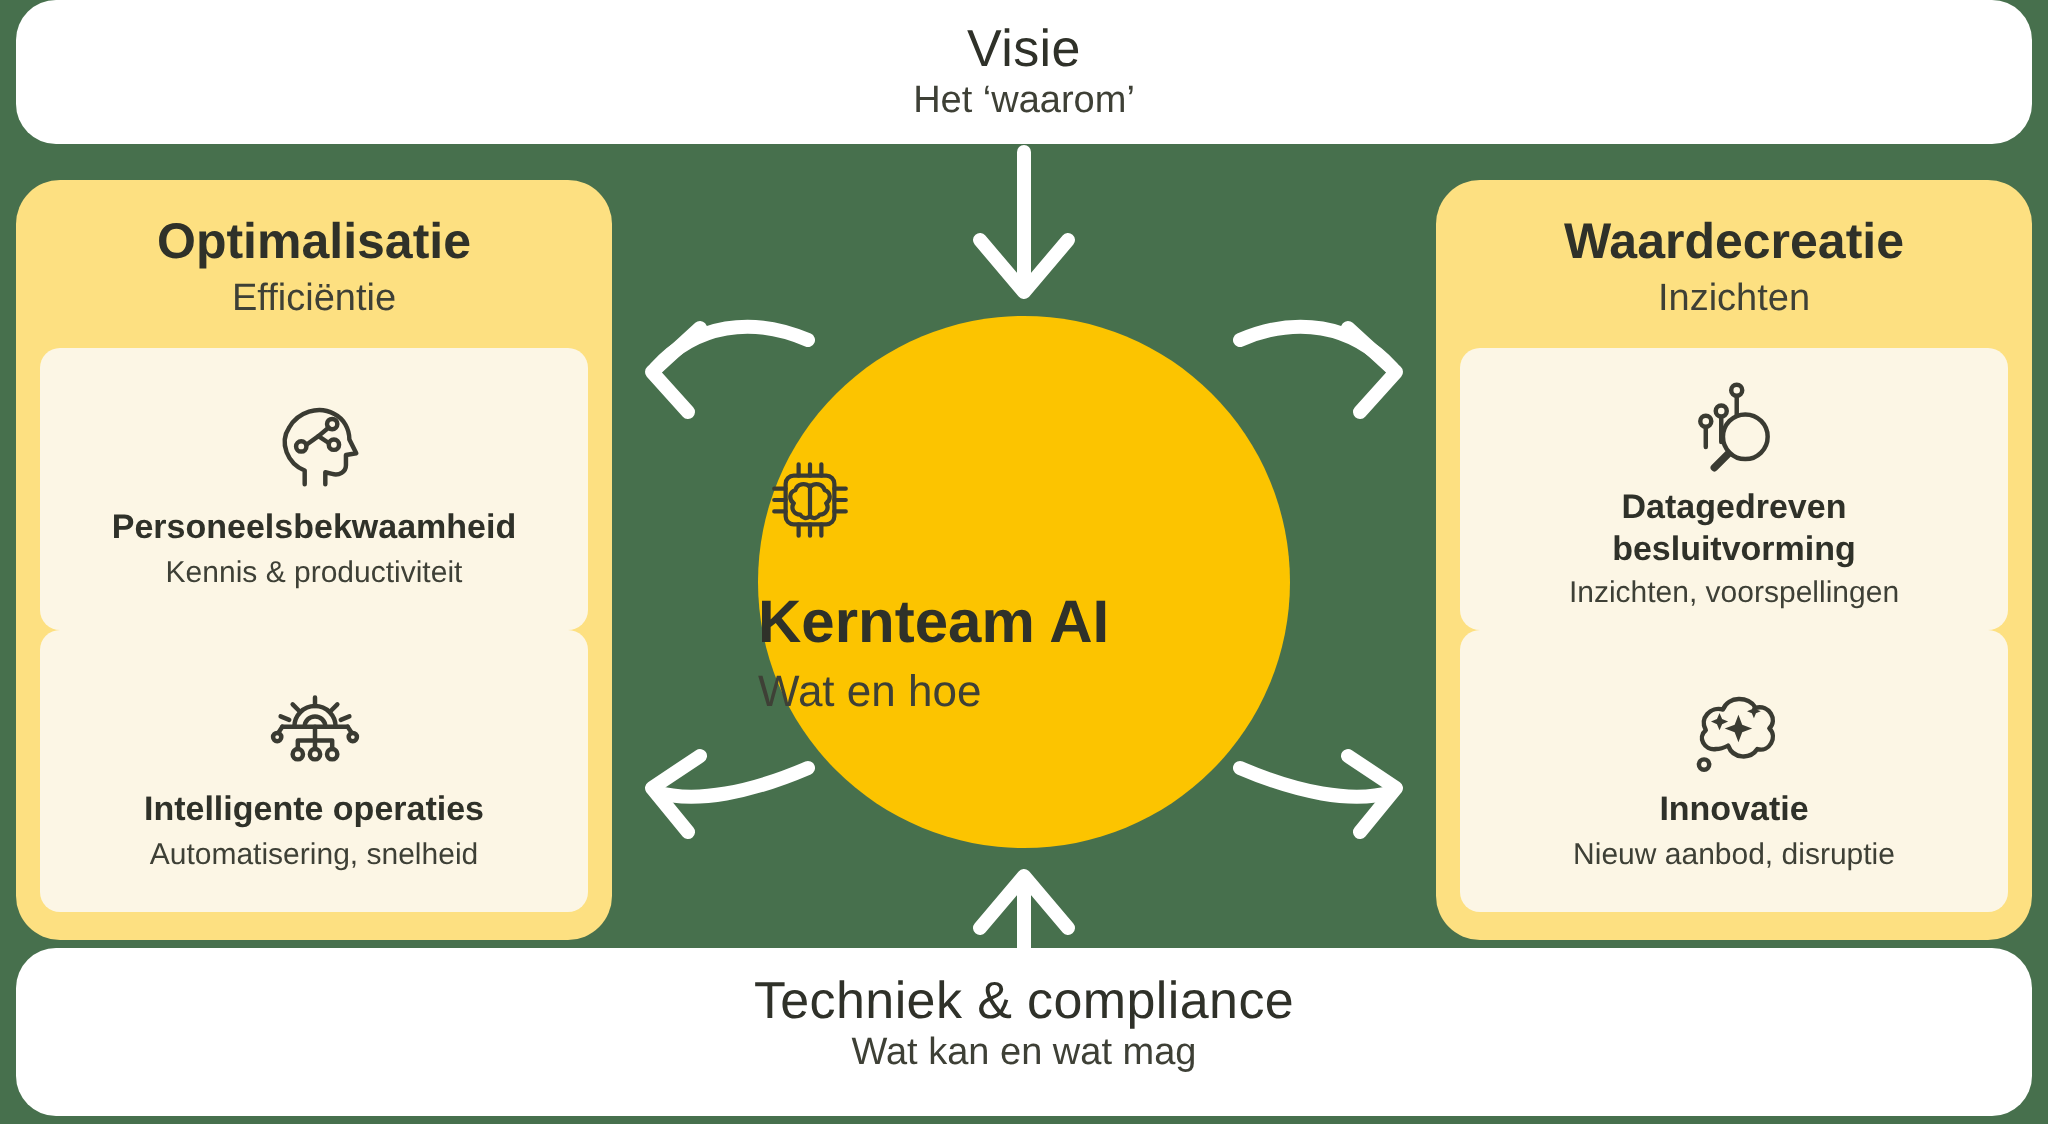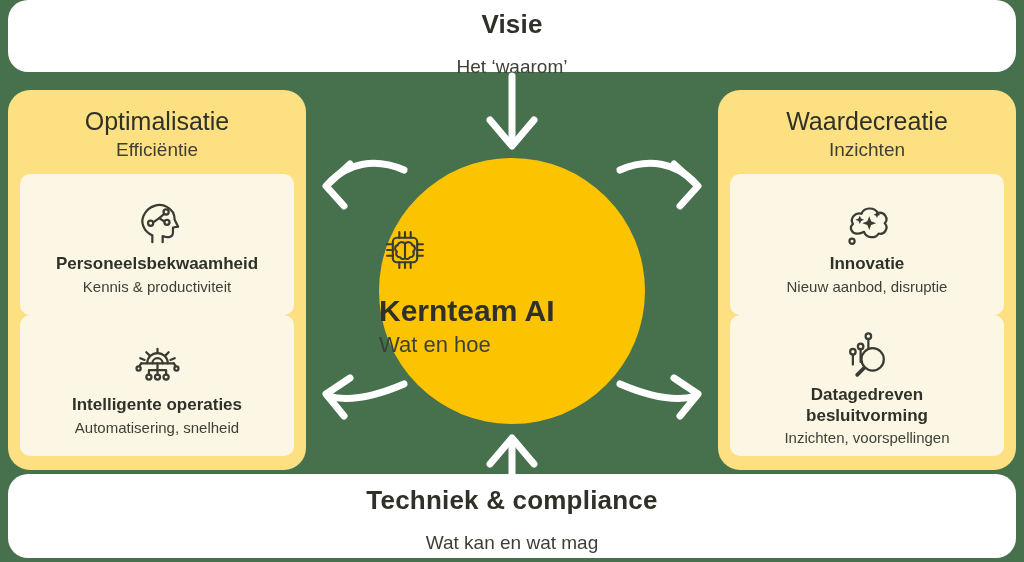--- a/index.html
+++ b/index.html
@@ -6,28 +6,28 @@
     --bg:#47704D; --panel:#FDE081; --card:#FCF6E5; --circle:#FCC400;
     --bar:#FFFFFF; --text:#2F3129; --subtext:#3E4036; --icon:#3A3B32; --arrow:#FFFFFF;
   }
   *{box-sizing:border-box;margin:0;padding:0}
   body{background:#203022;font-family:"Liberation Sans","DejaVu Sans",sans-serif;}
   .stage{position:relative;width:1024px;height:562px;background:var(--bg);overflow:hidden}
 
   .bar{position:absolute;left:8px;width:1008px;background:var(--bar);border-radius:20px;text-align:center}
   .bar-top{top:0;height:72px;padding-top:9px}
   .bar-bottom{bottom:4px;height:84px;padding-top:11px}
-  .bar h1{font-size:26px;font-weight:700;color:var(--text);letter-spacing:.2px}
-  .bar p{font-size:19px;color:var(--subtext);margin-top:16px}
+  .bar h1{font-size:26px;font-weight:400;color:var(--text);letter-spacing:.2px}
+  .bar p{font-size:19px;color:var(--subtext);margin-top:0}
 
   .panel{position:absolute;top:90px;width:298px;height:380px;background:var(--panel);
          border-radius:22px;padding:13px 12px 14px;display:flex;flex-direction:column;text-align:center}
   .panel-left{left:8px}
   .panel-right{left:718px}
-  .panel h2{font-size:25px;font-weight:400;color:var(--text);margin-top:4px}
+  .panel h2{font-size:25px;font-weight:700;color:var(--text);margin-top:4px}
   .panel .panel-sub{font-size:19px;color:var(--subtext);margin:3px 0 13px}
   .cards{flex:1;display:flex;flex-direction:column;}
   .card{flex:1;background:var(--card);border-radius:10px;display:flex;flex-direction:column;
         align-items:center;justify-content:center;padding:8px 10px}
   .card h3{font-size:17px;font-weight:700;color:var(--text);line-height:1.18;white-space:pre-line;margin-top:5px}
   .card p{font-size:15px;color:var(--subtext);margin-top:3px}
   .card .icon{line-height:0}
 
   .circle{position:absolute;left:379px;top:158px;width:266px;height:266px;border-radius:50%;
           background:var(--circle);display:flex;flex-direction:column;align-items:flex-start;
@@ -109,51 +109,51 @@
   </div>
 
   <aside class="panel panel-right">
     <h2>Waardecreatie</h2>
     <p class="panel-sub">Inzichten</p>
     <div class="cards">
       <div class="card">
         <span class="icon">
           <svg viewBox="0 0 64 64" width="55" height="55">
             <g class="ico" fill="none" stroke-width="2.6" stroke-linecap="round" stroke-linejoin="round">
-              <path d="M21 46c-7 1-11-7-6-11-4-7 3-14 10-12 3-8 15-8 19-1 8-2 13 7 8 12 5 5 0 14-7 12-4 6-14 6-17-2-2 1-5 2-7 2z"></path>
-              <circle cx="14" cy="55" r="3"></circle>
-            </g>
-            <g fill="var(--icon)">
-              <path d="M34 26l2.2 5.8L42 34l-5.8 2.2L34 42l-2.2-5.8L26 34l5.8-2.2z"></path>
-              <path d="M23 25l1.5 3.5L28 30l-3.5 1.5L23 35l-1.5-3.5L18 30l3.5-1.5z"></path>
-              <path d="M43 20l1.2 2.8L47 24l-2.8 1.2L43 28l-1.2-2.8L39 24l2.8-1.2z"></path>
-            </g>
-          </svg>
-        </span>
-        <h3>Innovatie</h3>
-        <p>Nieuw aanbod, disruptie</p>
-      </div>
-      <div class="card">
-        <span class="icon">
-          <svg viewBox="0 0 64 64" width="55" height="55">
-            <g class="ico" fill="none" stroke-width="2.6" stroke-linecap="round" stroke-linejoin="round">
               <circle cx="38" cy="40" r="13"></circle>
               <path d="M28 50l-8 8" stroke-width="4.4"></path>
               <path d="M15 46V35"></path>
                 <circle cx="15" cy="31" r="3.2"></circle>
               <path d="M24 43V29"></path>
                 <circle cx="24" cy="25" r="3.2"></circle>
               <path d="M33 27V17"></path>
                 <circle cx="33" cy="13" r="3.2"></circle>
             </g>
           </svg>
         </span>
         <h3>Datagedreven
 besluitvorming</h3>
         <p>Inzichten, voorspellingen</p>
+      </div>
+      <div class="card">
+        <span class="icon">
+          <svg viewBox="0 0 64 64" width="55" height="55">
+            <g class="ico" fill="none" stroke-width="2.6" stroke-linecap="round" stroke-linejoin="round">
+              <path d="M21 46c-7 1-11-7-6-11-4-7 3-14 10-12 3-8 15-8 19-1 8-2 13 7 8 12 5 5 0 14-7 12-4 6-14 6-17-2-2 1-5 2-7 2z"></path>
+              <circle cx="14" cy="55" r="3"></circle>
+            </g>
+            <g fill="var(--icon)">
+              <path d="M34 26l2.2 5.8L42 34l-5.8 2.2L34 42l-2.2-5.8L26 34l5.8-2.2z"></path>
+              <path d="M23 25l1.5 3.5L28 30l-3.5 1.5L23 35l-1.5-3.5L18 30l3.5-1.5z"></path>
+              <path d="M43 20l1.2 2.8L47 24l-2.8 1.2L43 28l-1.2-2.8L39 24l2.8-1.2z"></path>
+            </g>
+          </svg>
+        </span>
+        <h3>Innovatie</h3>
+        <p>Nieuw aanbod, disruptie</p>
       </div>
     </div>
   </aside>
 
   <section class="bar bar-bottom">
     <h1>Techniek &amp; compliance</h1>
     <p>Wat kan en wat mag</p>
   </section>
 
   <svg class="arrows" width="1024" height="562" viewBox="0 0 1024 562">

